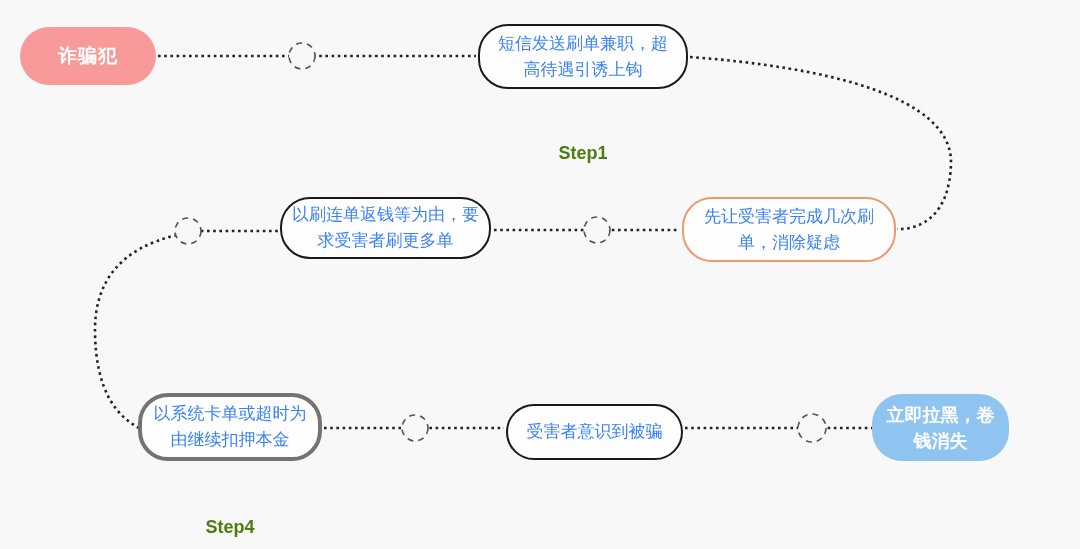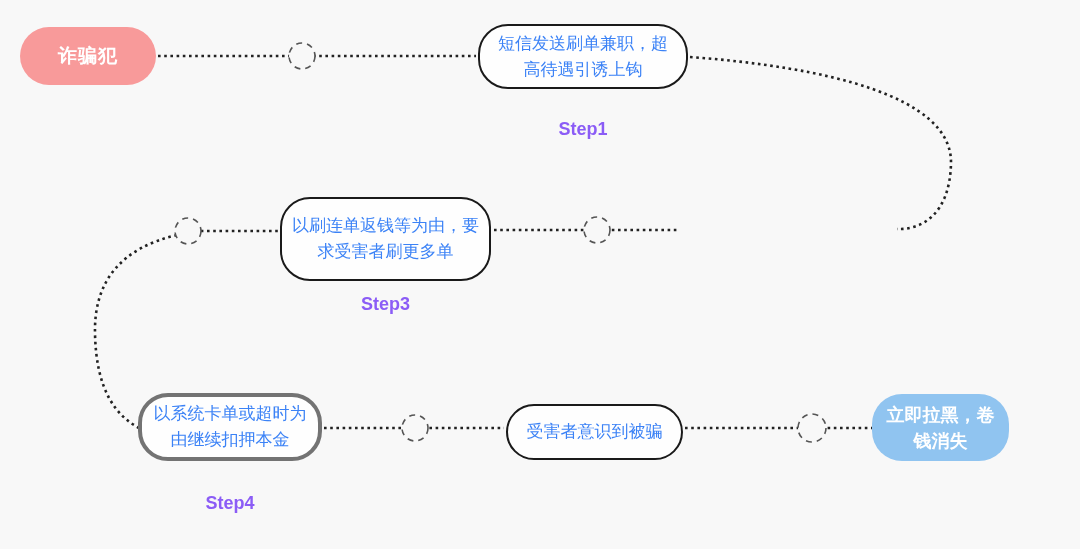--- a/index.html
+++ b/index.html
@@ -22,21 +22,21 @@
     background:#90c4f0;border-radius:30px;
     color:#ffffff;font-weight:bold;font-size:18px;line-height:26px;
     padding:0 8px;
   }
   .box{background:#fefefe;border-radius:30px;padding:0 10px;}
   .border-black{border:2.5px solid #1a1a1a;}
   .border-orange{border:2px solid #ec9a6d;}
   .border-pink{border:4px solid #737373;}
   .caption{
     position:absolute;text-align:center;
-    font-size:18px;font-weight:bold;color:#8b5cf6;
+    font-size:18px;font-weight:bold;color:#4d7c0f;margin-top:24px;
   }
 </style>
 </head>
 <body>
 
 <div class="canvas">
 
   <svg class="connectors" viewBox="0 0 1080 549" xmlns="http://www.w3.org/2000/svg">
     <g stroke="#222222" stroke-width="2.6" stroke-dasharray="2.6 3.6" fill="none">
       <path d="M 158,56 L 476,56"></path>
@@ -56,25 +56,27 @@
     </g>
   </svg>
 
   <div class="node pill-start" style="left:20px;top:27px;width:136px;height:58px;">诈骗犯</div>
 
   <div class="node box border-black" style="left:478px;top:24px;width:210px;height:65px;">
     <span>短信发送刷单兼职，超高待遇引诱上钩</span>
   </div>
   <div class="caption" style="left:478px;top:119px;width:210px;">Step1</div>
 
+  <div class="node box border-orange" style="left:682px;top:197px;width:214px;height:65px;">
+    <span>先让受害者完成几次刷单，消除疑虑</span>
+  </div>
 
-  <div class="node box border-black" style="left:280px;top:197px;width:211px;height:84px;">
+  <div class="node box border-black" style="left:280px;top:197px;width:211px;height:62px;">
     <span>以刷连单返钱等为由，要求受害者刷更多单</span>
   </div>
-  <div class="caption" style="left:280px;top:294px;width:211px;">Step3</div>
 
   <div class="node box border-pink" style="left:138px;top:393px;width:184px;height:68px;">
     <span>以系统卡单或超时为由继续扣押本金</span>
   </div>
   <div class="caption" style="left:138px;top:493px;width:184px;">Step4</div>
 
   <div class="node box border-black" style="left:506px;top:404px;width:177px;height:56px;">
     <span>受害者意识到被骗</span>
   </div>
 

